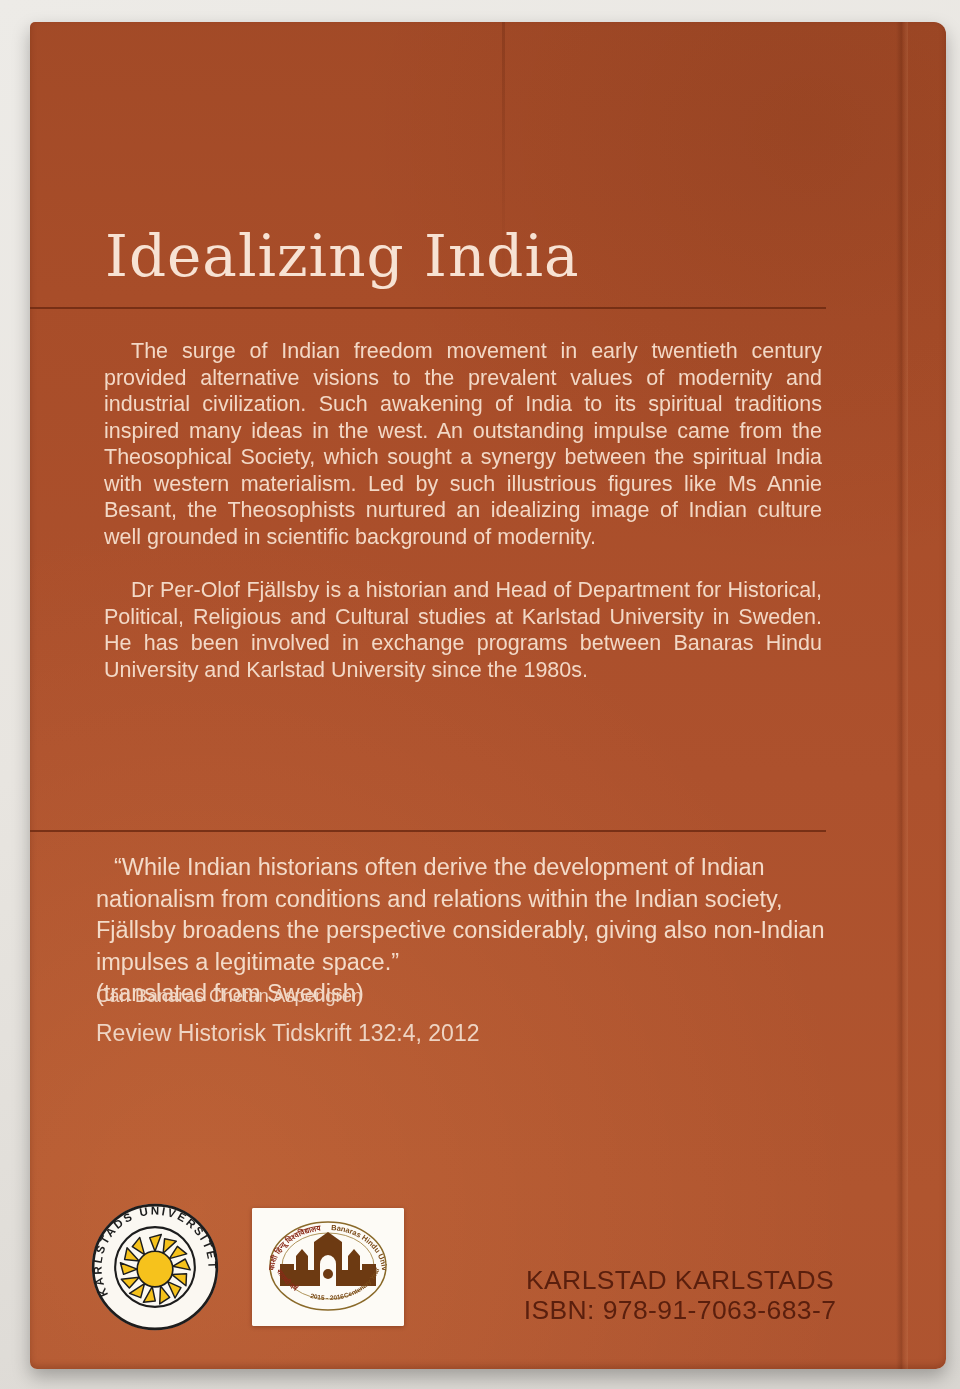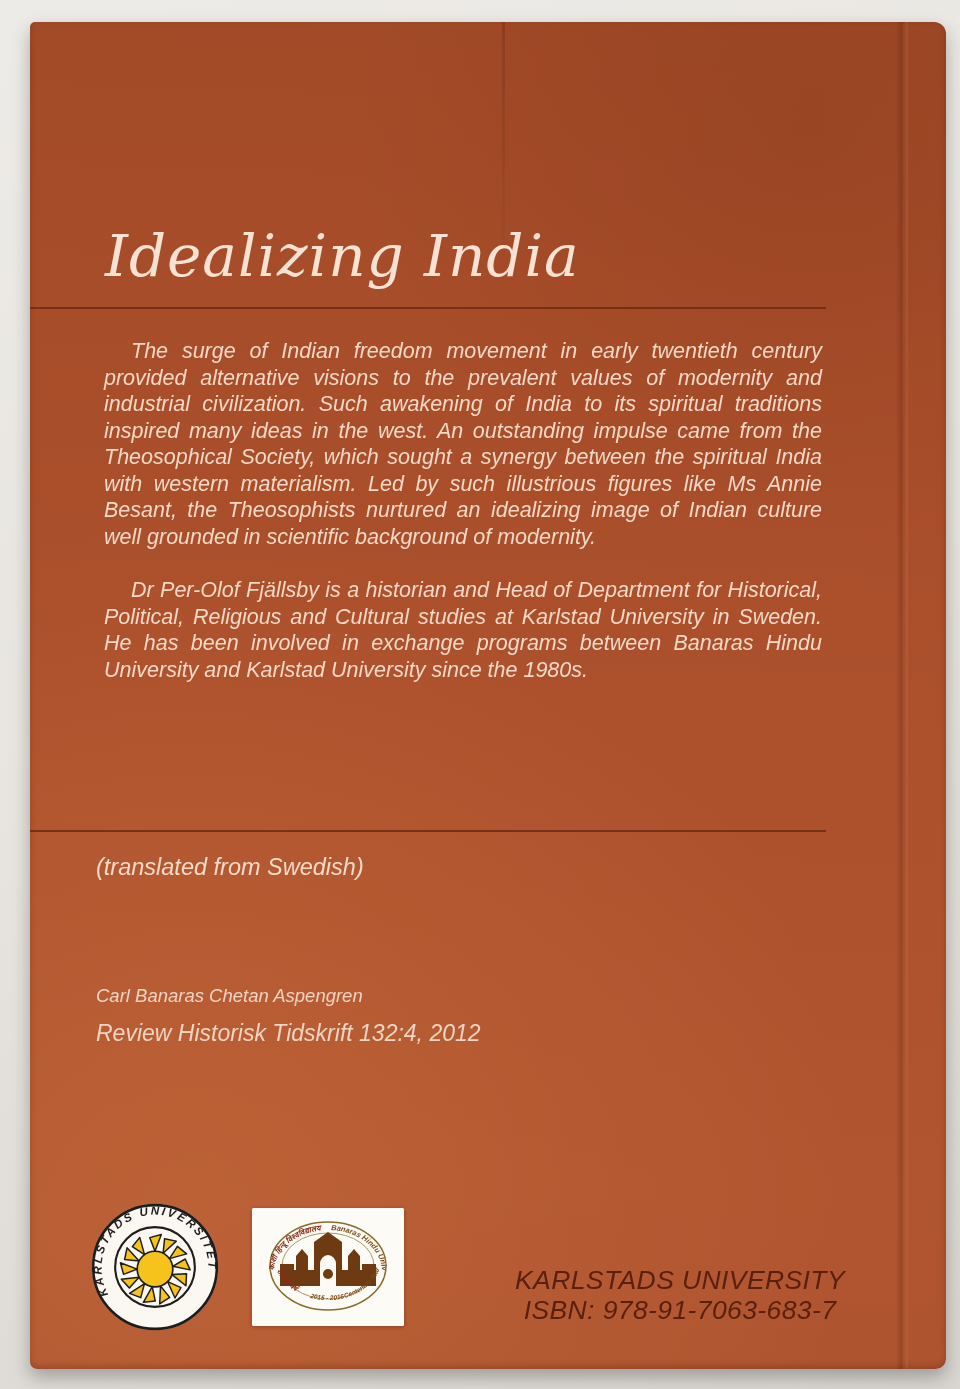--- a/index.html
+++ b/index.html
@@ -1,18 +1,18 @@
 <!DOCTYPE html>
 <html><head>
 <meta charset="utf-8">
 <style>
   html,body{margin:0;padding:0;}
   body{width:960px;height:1389px;font-family:"Liberation Sans",sans-serif;}
   #canvas{position:relative;width:960px;height:1389px;overflow:hidden;
-    background:linear-gradient(160deg,#edebe7 0%,#e8e5e0 45%,#d9d6d1 100%);font-style:italic;}
+    background:linear-gradient(160deg,#edebe7 0%,#e8e5e0 45%,#d9d6d1 100%);}
   
   .cover{position:absolute;left:30px;top:22px;width:916px;height:1347px;
     border-radius:5px 12px 10px 7px;
     background:
       radial-gradient(120% 85% at 18% 88%, rgba(255,165,95,0.16), rgba(0,0,0,0) 60%),
       radial-gradient(90% 60% at 85% 8%, rgba(60,15,0,0.10), rgba(0,0,0,0) 55%),
       linear-gradient(182deg,#a24a27 0%,#a84d29 22%,#ad512d 55%,#b0552f 85%,#ae5430 100%);
     box-shadow:0 8px 18px rgba(0,0,0,0.28), inset 0 -3px 6px rgba(70,20,5,0.25);}
   .spine-crease{position:absolute;right:38px;top:0;bottom:0;width:12px;
     background:linear-gradient(90deg,rgba(0,0,0,0) 0%,rgba(60,15,0,0.20) 45%,rgba(0,0,0,0.04) 60%,rgba(255,205,160,0.10) 100%);}
@@ -52,20 +52,21 @@
     <div class="rule rule-1"></div>
 
     <div class="blurb">
       <p>The surge of Indian freedom movement in early twentieth century provided alternative visions to the prevalent values of modernity and industrial civilization. Such awakening of India to its spiritual traditions inspired many ideas in the west. An outstanding impulse came from the Theosophical Society, which sought a synergy between the spiritual India with western materialism. Led by such illustrious figures like Ms Annie Besant, the Theosophists nurtured an idealizing image of Indian culture well grounded in scientific background of modernity.</p>
       <p>Dr Per-Olof Fjällsby is a historian and Head of Department for Historical, Political, Religious and Cultural studies at Karlstad University in Sweden. He has been involved in exchange programs between Banaras Hindu University and Karlstad University since the 1980s.</p>
     </div>
 
     <div class="rule rule-2"></div>
 
     <div class="review-quote">
+      <p>“While Indian historians often derive the development of Indian nationalism from conditions and relations within the Indian society, Fjällsby broadens the perspective considerably, giving also non-Indian impulses a legitimate space.”</p>
       <p class="note">(translated from Swedish)</p>
     </div>
     <div class="reviewer">Carl Banaras Chetan Aspengren</div>
     <div class="review-source">Review Historisk Tidskrift 132:4, 2012</div>
 
     <svg class="seal" viewBox="0 0 124 124">
       <circle cx="62" cy="62" r="60" fill="#fbf8f2" stroke="#caa" stroke-width="0.5"></circle>
       <circle cx="62" cy="62" r="59" fill="none" stroke="#1d1d1d" stroke-width="2.5"></circle>
       <circle cx="62" cy="62" r="38" fill="none" stroke="#1d1d1d" stroke-width="2"></circle>
       <defs>
@@ -128,17 +129,17 @@
       </text>
       <text font-family="Liberation Sans, sans-serif" font-size="6.5" font-weight="bold" fill="#7a4a18">
         <textPath href="#bhuBottom" startOffset="36%">2015 - 2016</textPath>
       </text>
       <text font-family="Liberation Sans, sans-serif" font-size="6.5" font-weight="bold" fill="#7a4a18">
         <textPath href="#bhuBottom" startOffset="63%">Centenary Year</textPath>
       </text>
     </svg>
 
     <div class="publisher">
-      <div>KARLSTADS UNIVERSITY</div>
+      <div>KARLSTAD KARLSTADS</div>
       <div>ISBN: 978-91-7063-683-7</div>
     </div>
   </div>
 </div>
 
 </body></html>

